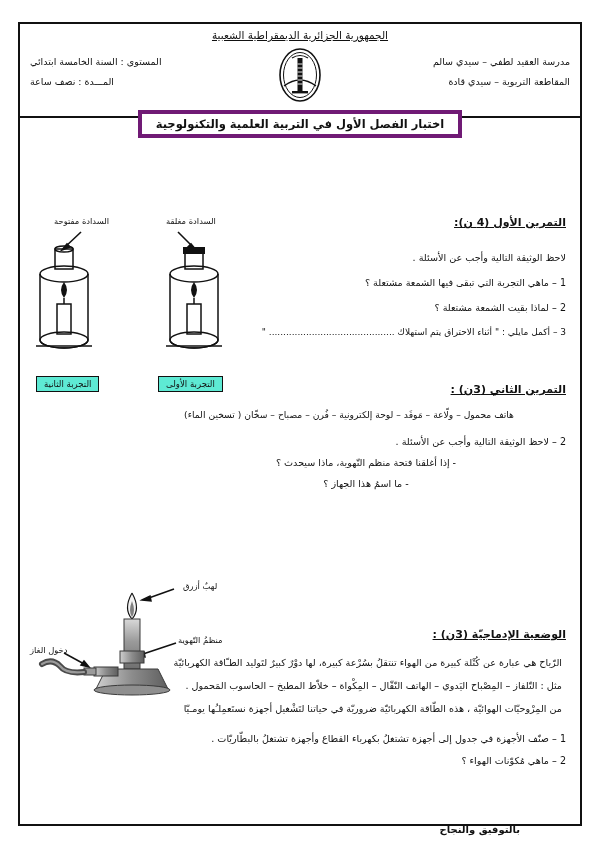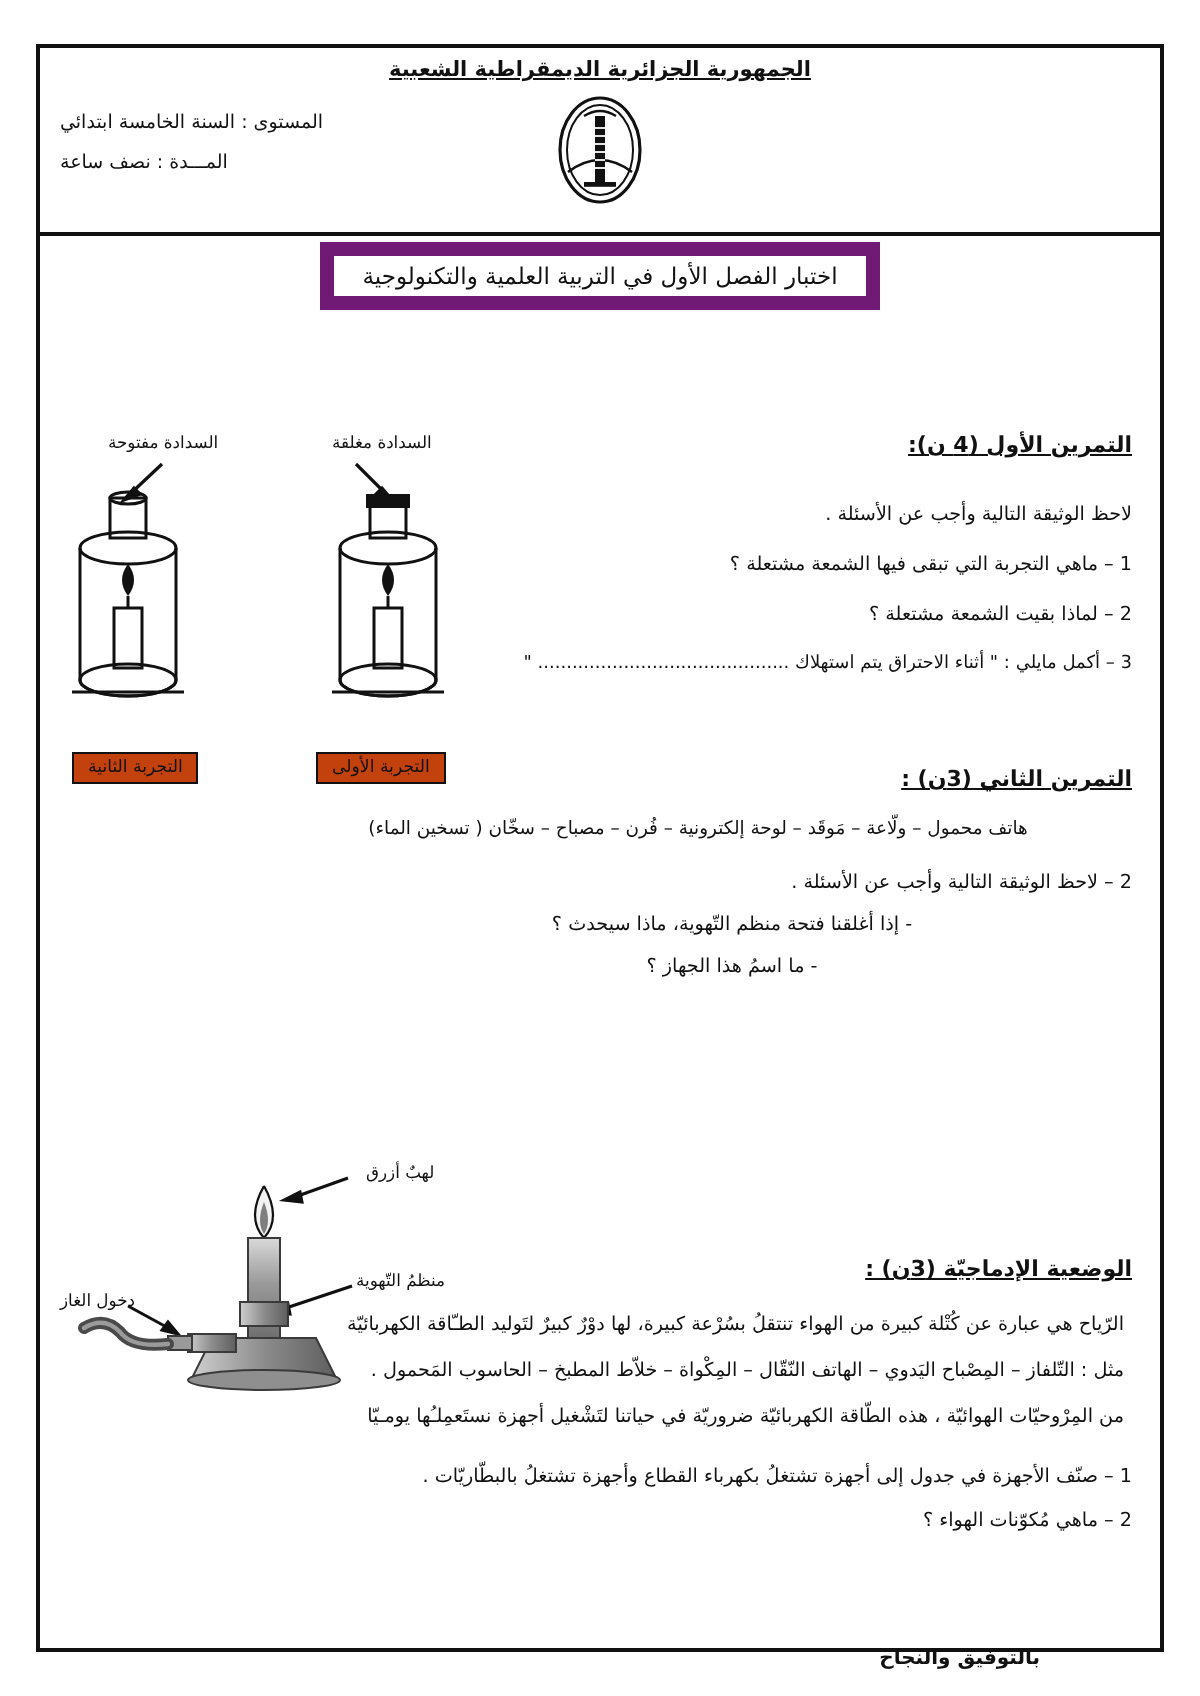--- a/index.html
+++ b/index.html
@@ -2,30 +2,30 @@
 <html><head>
 <meta charset="utf-8">
 <style>
   html,body{margin:0;padding:0;background:#ffffff;}
   body{width:600px;height:848px;font-family:"DejaVu Sans","Liberation Sans",sans-serif;color:#111;}
   .page{position:relative;width:600px;height:848px;box-sizing:border-box;overflow:hidden;}
   .sheet{position:absolute;left:18px;top:22px;width:564px;height:804px;border:2px solid #111;box-sizing:border-box;}
 
   
   .hdr{position:relative;height:92px;border-bottom:2px solid #111;}
-  .republic{position:absolute;top:5px;left:0;right:0;text-align:center;font-size:10.5px;font-weight:700;
+  .republic{position:absolute;top:5px;left:0;right:0;text-align:center;font-size:10.5px;font-weight:400;
             text-decoration:underline;direction:rtl;}
   .hdr-right{position:absolute;top:28px;right:10px;width:210px;text-align:right;direction:rtl;font-size:9.5px;line-height:20px;}
   .hdr-left{position:absolute;top:28px;left:10px;width:215px;text-align:left;direction:rtl;font-size:9.5px;line-height:20px;}
   .hdr-left div{text-align:left;}
   .emblem{position:absolute;left:50%;top:22px;transform:translateX(-50%);width:56px;height:58px;}
 
   .title-wrap{position:absolute;left:0;right:0;top:86px;text-align:center;}
-  .title-box{display:inline-block;border:7px solid #701a75;padding:3px 14px;background:#fff;
-             font-size:11.5px;font-weight:400;direction:rtl;margin-top:11px;}
+  .title-box{display:inline-block;border:4px solid #701a75;padding:3px 14px;background:#fff;
+             font-size:11.5px;font-weight:700;direction:rtl;}
 
   
   .body{position:relative;direction:rtl;}
 
   .sect{position:absolute;direction:rtl;text-align:right;}
   .sect-title{font-size:11px;font-weight:700;text-decoration:underline;color:#111;margin-bottom:8px;}
   .ln{font-size:9.6px;line-height:21px;white-space:nowrap;}
   .just{font-size:9.6px;line-height:23px;text-align:justify;}
 
   
@@ -41,38 +41,42 @@
   
   #ex3{top:470px;right:14px;left:14px;width:auto;margin-top:40px;}
   #ex3 .just{padding:0 4px;}
   #ex3 .qline{font-size:9.6px;line-height:22px;text-align:right;}
 
   .footer{position:absolute;top:706px;right:60px;font-size:10px;font-weight:700;direction:rtl;}
 
   
   .fig1{position:absolute;left:6px;top:98px;width:230px;height:185px;}
   .cap-lbl{position:absolute;font-size:8.4px;direction:rtl;white-space:nowrap;}
-  .exp-box{position:absolute;border:1.6px solid #111;background:#c2410c;font-size:8.6px;
+  .exp-box{position:absolute;border:1.6px solid #111;background:#5eead4;font-size:8.6px;
            padding:2px 7px;direction:rtl;white-space:nowrap;}
 
   
   .fig2{position:absolute;left:8px;top:455px;width:230px;height:130px;}
   .b-lbl{position:absolute;font-size:8.4px;direction:rtl;white-space:nowrap;}
 
   svg{display:block;}
 </style>
 </head>
 <body>
 
 <div class="page">
  <div class="sheet">
 
   <div class="hdr">
     <div class="republic">الجمهورية الجزائرية الديمقراطية الشعبية</div>
 
+    <div class="hdr-right">
+      <div>مدرسة العقيد لطفي – سيدي سالم</div>
+      <div>المقاطعة التربوية – سيدي قادة</div>
+    </div>
 
     <div class="hdr-left">
       <div>المستوى : السنة الخامسة ابتدائي</div>
       <div>المـــدة : نصف ساعة</div>
     </div>
 
     <div class="emblem">
       <svg viewBox="0 0 56 58" width="56" height="58">
         <ellipse cx="28" cy="29" rx="20" ry="26" fill="none" stroke="#111" stroke-width="1.6"></ellipse>
         <ellipse cx="28" cy="29" rx="16.5" ry="22.5" fill="none" stroke="#111" stroke-width="1"></ellipse>

